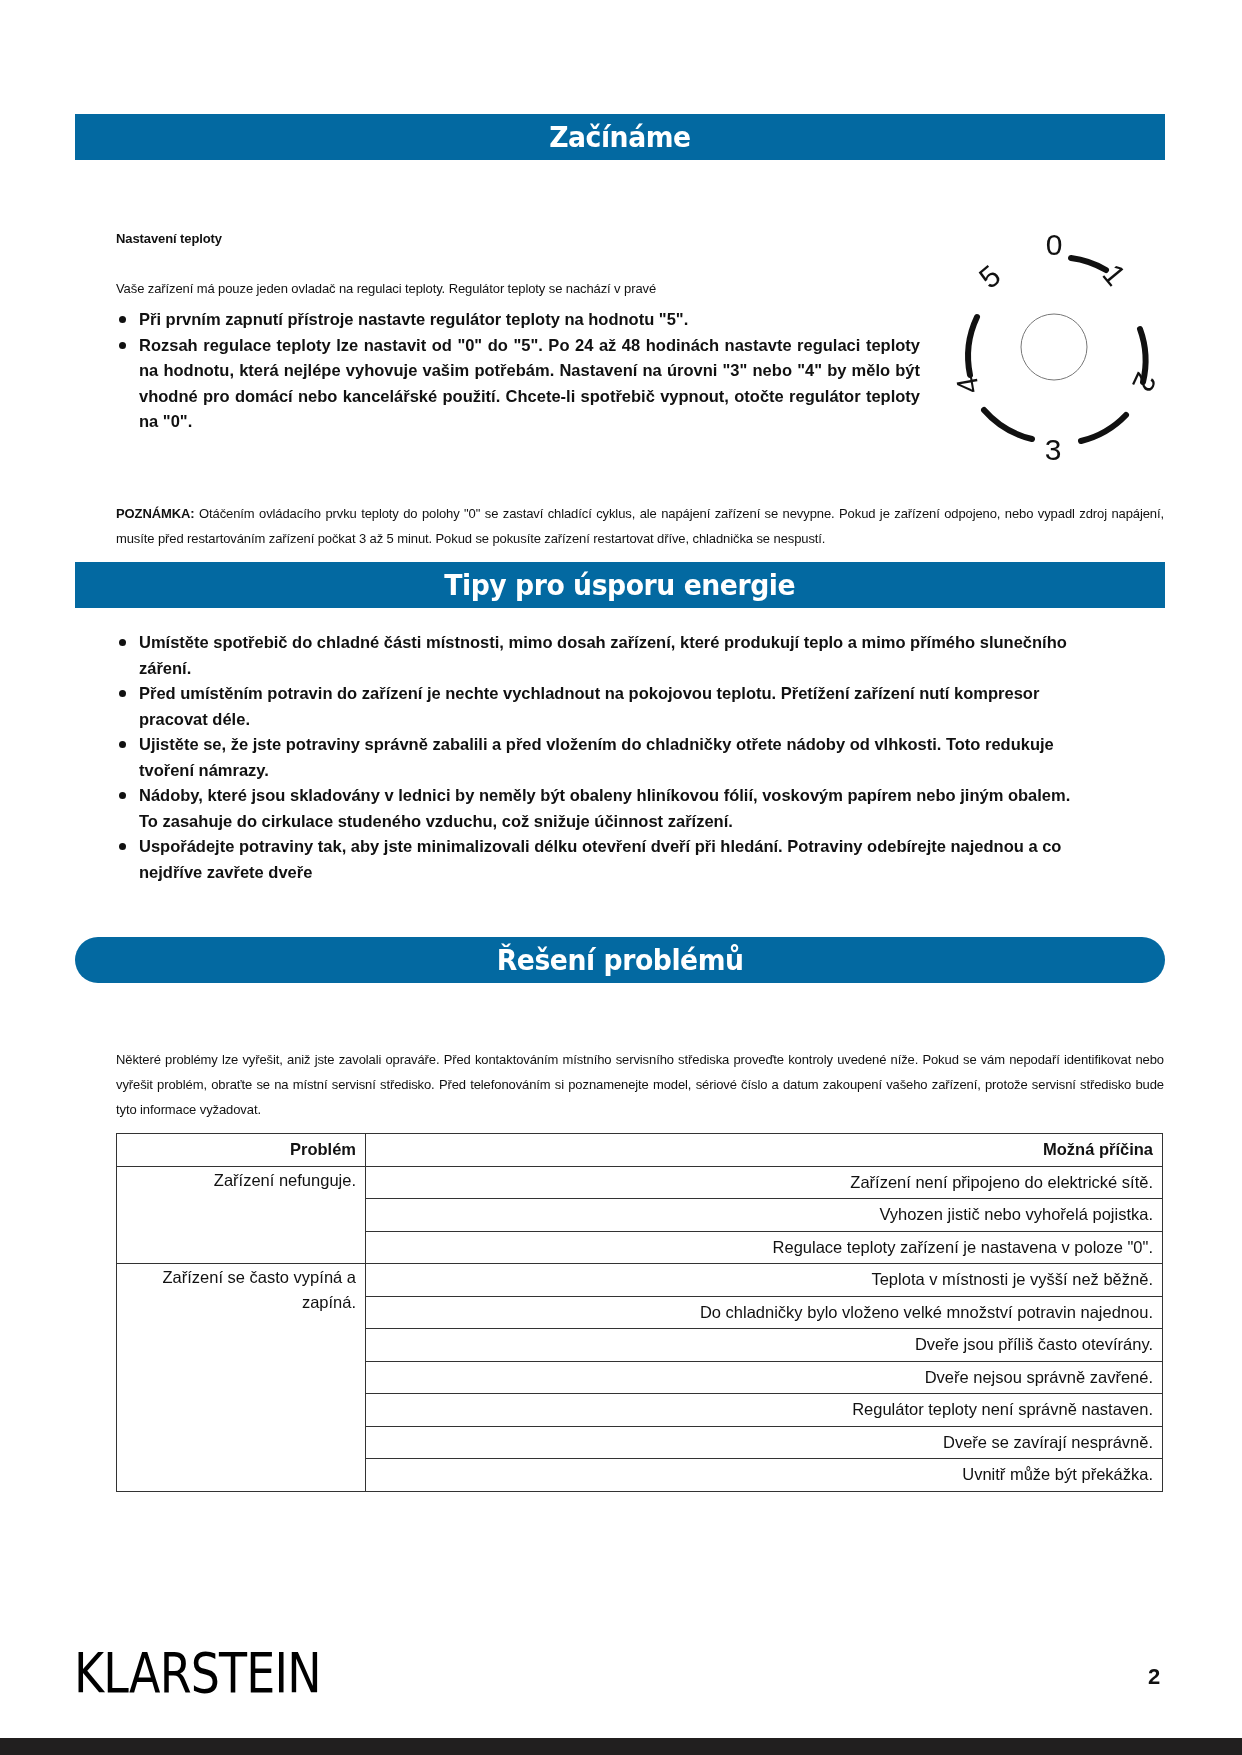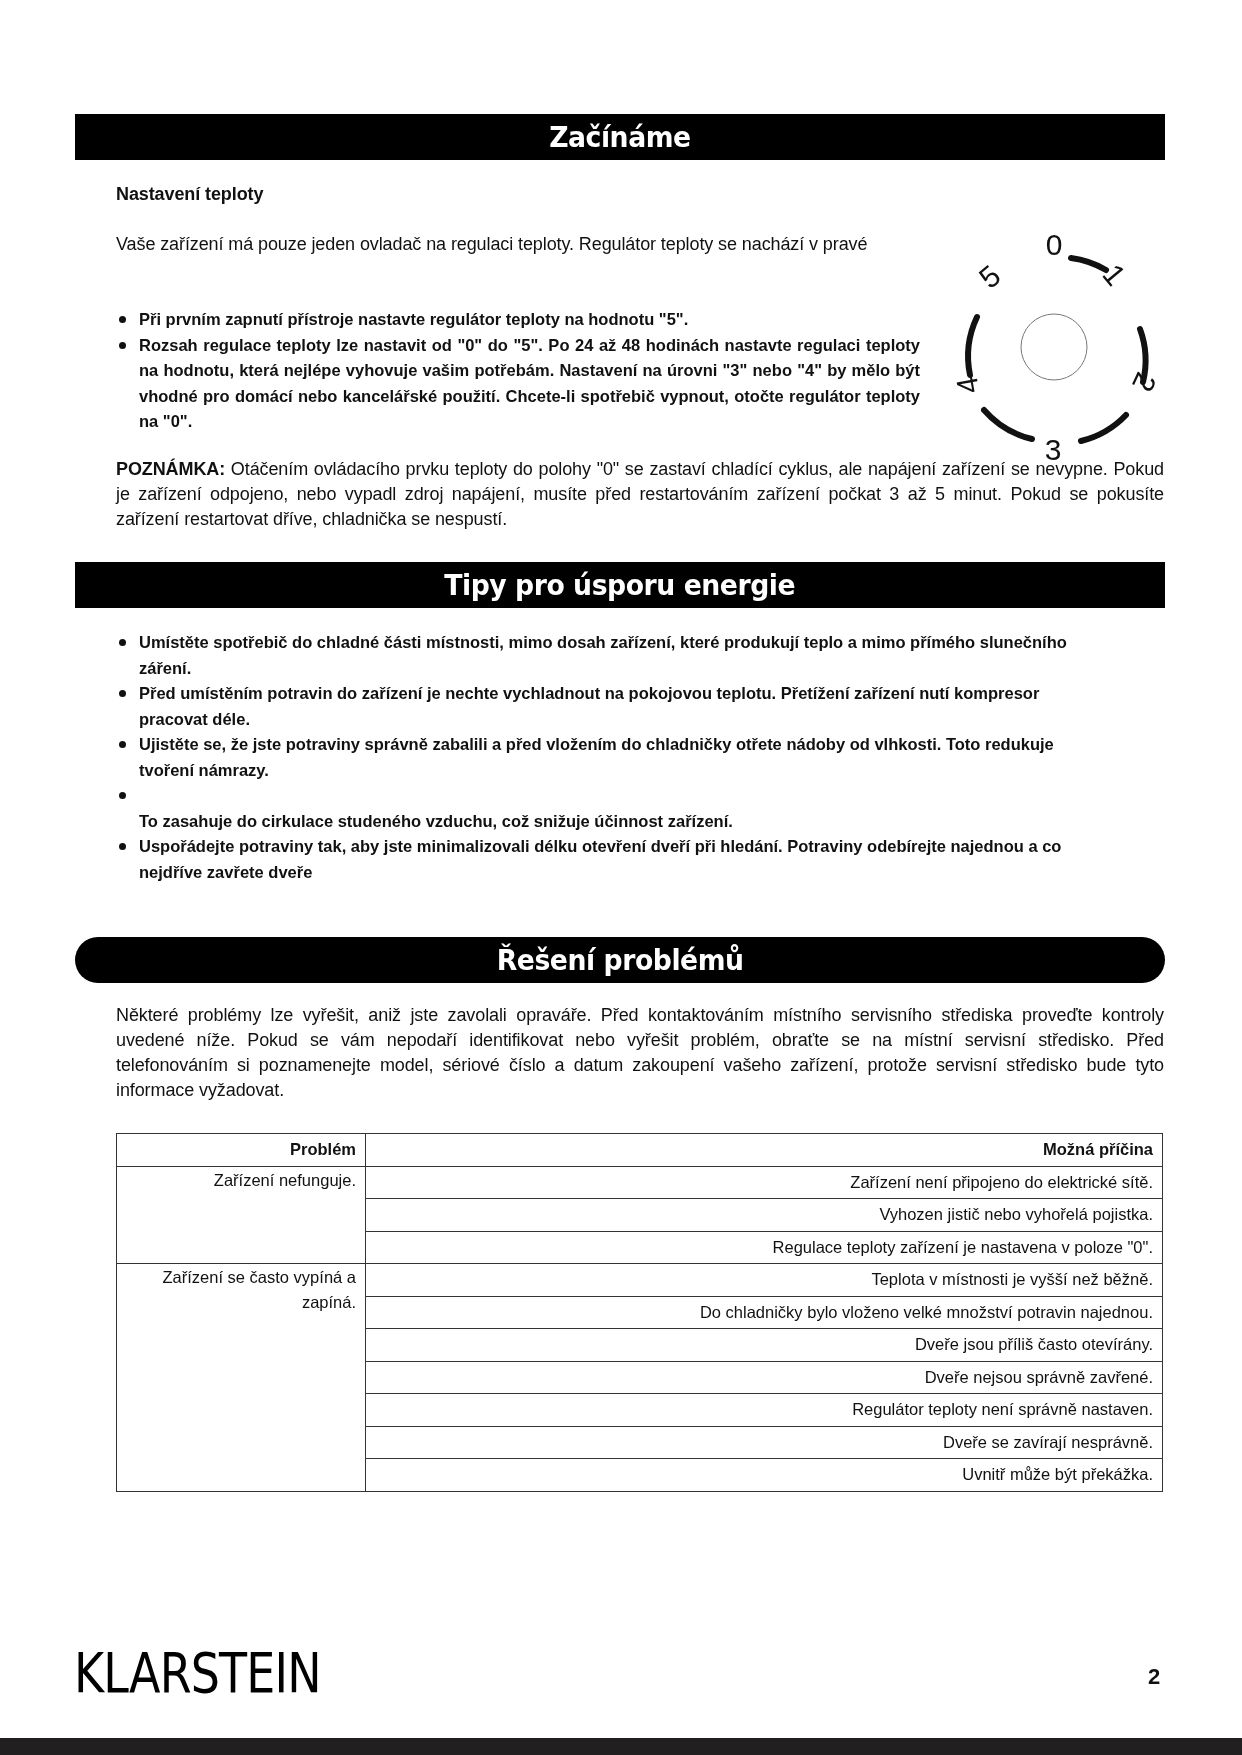--- a/index.html
+++ b/index.html
@@ -1,22 +1,22 @@
 <!DOCTYPE html>
 <html><head>
   <meta charset="utf-8">
   <style>
     html, body { margin:0; padding:0; background:#ffffff; }
     body { width:1242px; height:1755px; position:relative; overflow:hidden;
       font-family:"Liberation Sans", sans-serif; color:#111; }
-    .bar { position:absolute; left:75px; width:1090px; height:46px; background:#000000;
+    .bar { position:absolute; left:75px; width:1090px; height:46px; background:#0369a1;
       color:#fff; font-family:"DejaVu Sans", sans-serif; font-weight:bold; font-size:29px;
       line-height:46px; text-align:center; letter-spacing:-0.5px; }
     .bar .t { display:inline-block; transform:scaleX(0.92); }
-    .txt { position:absolute; font-size:18px; line-height:25px; letter-spacing:-0.1px; }
+    .txt { position:absolute; font-size:13px; line-height:25px; letter-spacing:-0.1px;margin-top:44px; }
     .sub { font-weight:bold; }
     ul.bl { position:absolute; margin:0; padding:0; list-style:none; font-size:16.5px; line-height:25.5px;font-weight:bold; }
     ul.bl li { position:relative; padding-left:23px; }
     ul.bl li::before { content:""; position:absolute; left:3px; top:9px; width:7px; height:7px;
       border-radius:50%; background:#111; }
     .just { text-align:justify; }
     table.tbl { position:absolute; left:116px; top:1133px; width:1047px; border-collapse:collapse;
       font-size:16.5px; }
     table.tbl td, table.tbl th { border:1px solid #333; padding:0 9px; height:31.5px; text-align:right;
       vertical-align:top; line-height:30px; }
@@ -71,21 +71,21 @@
 
 <div class="bar" style="top:562px;">
   <span class="t">Tipy pro úsporu energie</span>
 </div>
 
 <ul class="bl" style="left:116px; top:630px; width:990px;">
   <li>Umístěte spotřebič do chladné části místnosti, mimo dosah zařízení, které produkují teplo a mimo přímého slunečního záření.</li>
   <li>Před umístěním potravin do zařízení je nechte vychladnout na pokojovou teplotu. Přetížení zařízení nutí kompresor pracovat déle.</li>
   <li>Ujistěte se, že jste potraviny správně zabalili a před vložením do chladničky otřete nádoby od vlhkosti. Toto redukuje tvoření námrazy.</li>
   <li>
-    <br>
+    <span>Nádoby, které jsou skladovány v lednici by neměly být obaleny hliníkovou fólií, voskovým papírem nebo jiným obalem.</span><br>
     <span>To zasahuje do cirkulace studeného vzduchu, což snižuje účinnost zařízení.</span>
   </li>
   <li>Uspořádejte potraviny tak, aby jste minimalizovali délku otevření dveří při hledání. Potraviny odebírejte najednou a co nejdříve zavřete dveře</li>
 </ul>
 
 <div class="bar" style="top:937px;border-radius:23px;">
   <span class="t">Řešení problémů</span>
 </div>
 
 <div class="txt just" style="left:116px; top:1003px; width:1048px;">Některé problémy lze vyřešit, aniž jste zavolali opraváře. Před kontaktováním místního servisního střediska proveďte kontroly uvedené níže. Pokud se vám nepodaří identifikovat nebo vyřešit problém, obraťte se na místní servisní středisko. Před telefonováním si poznamenejte model, sériové číslo a datum zakoupení vašeho zařízení, protože servisní středisko bude tyto informace vyžadovat.</div>

